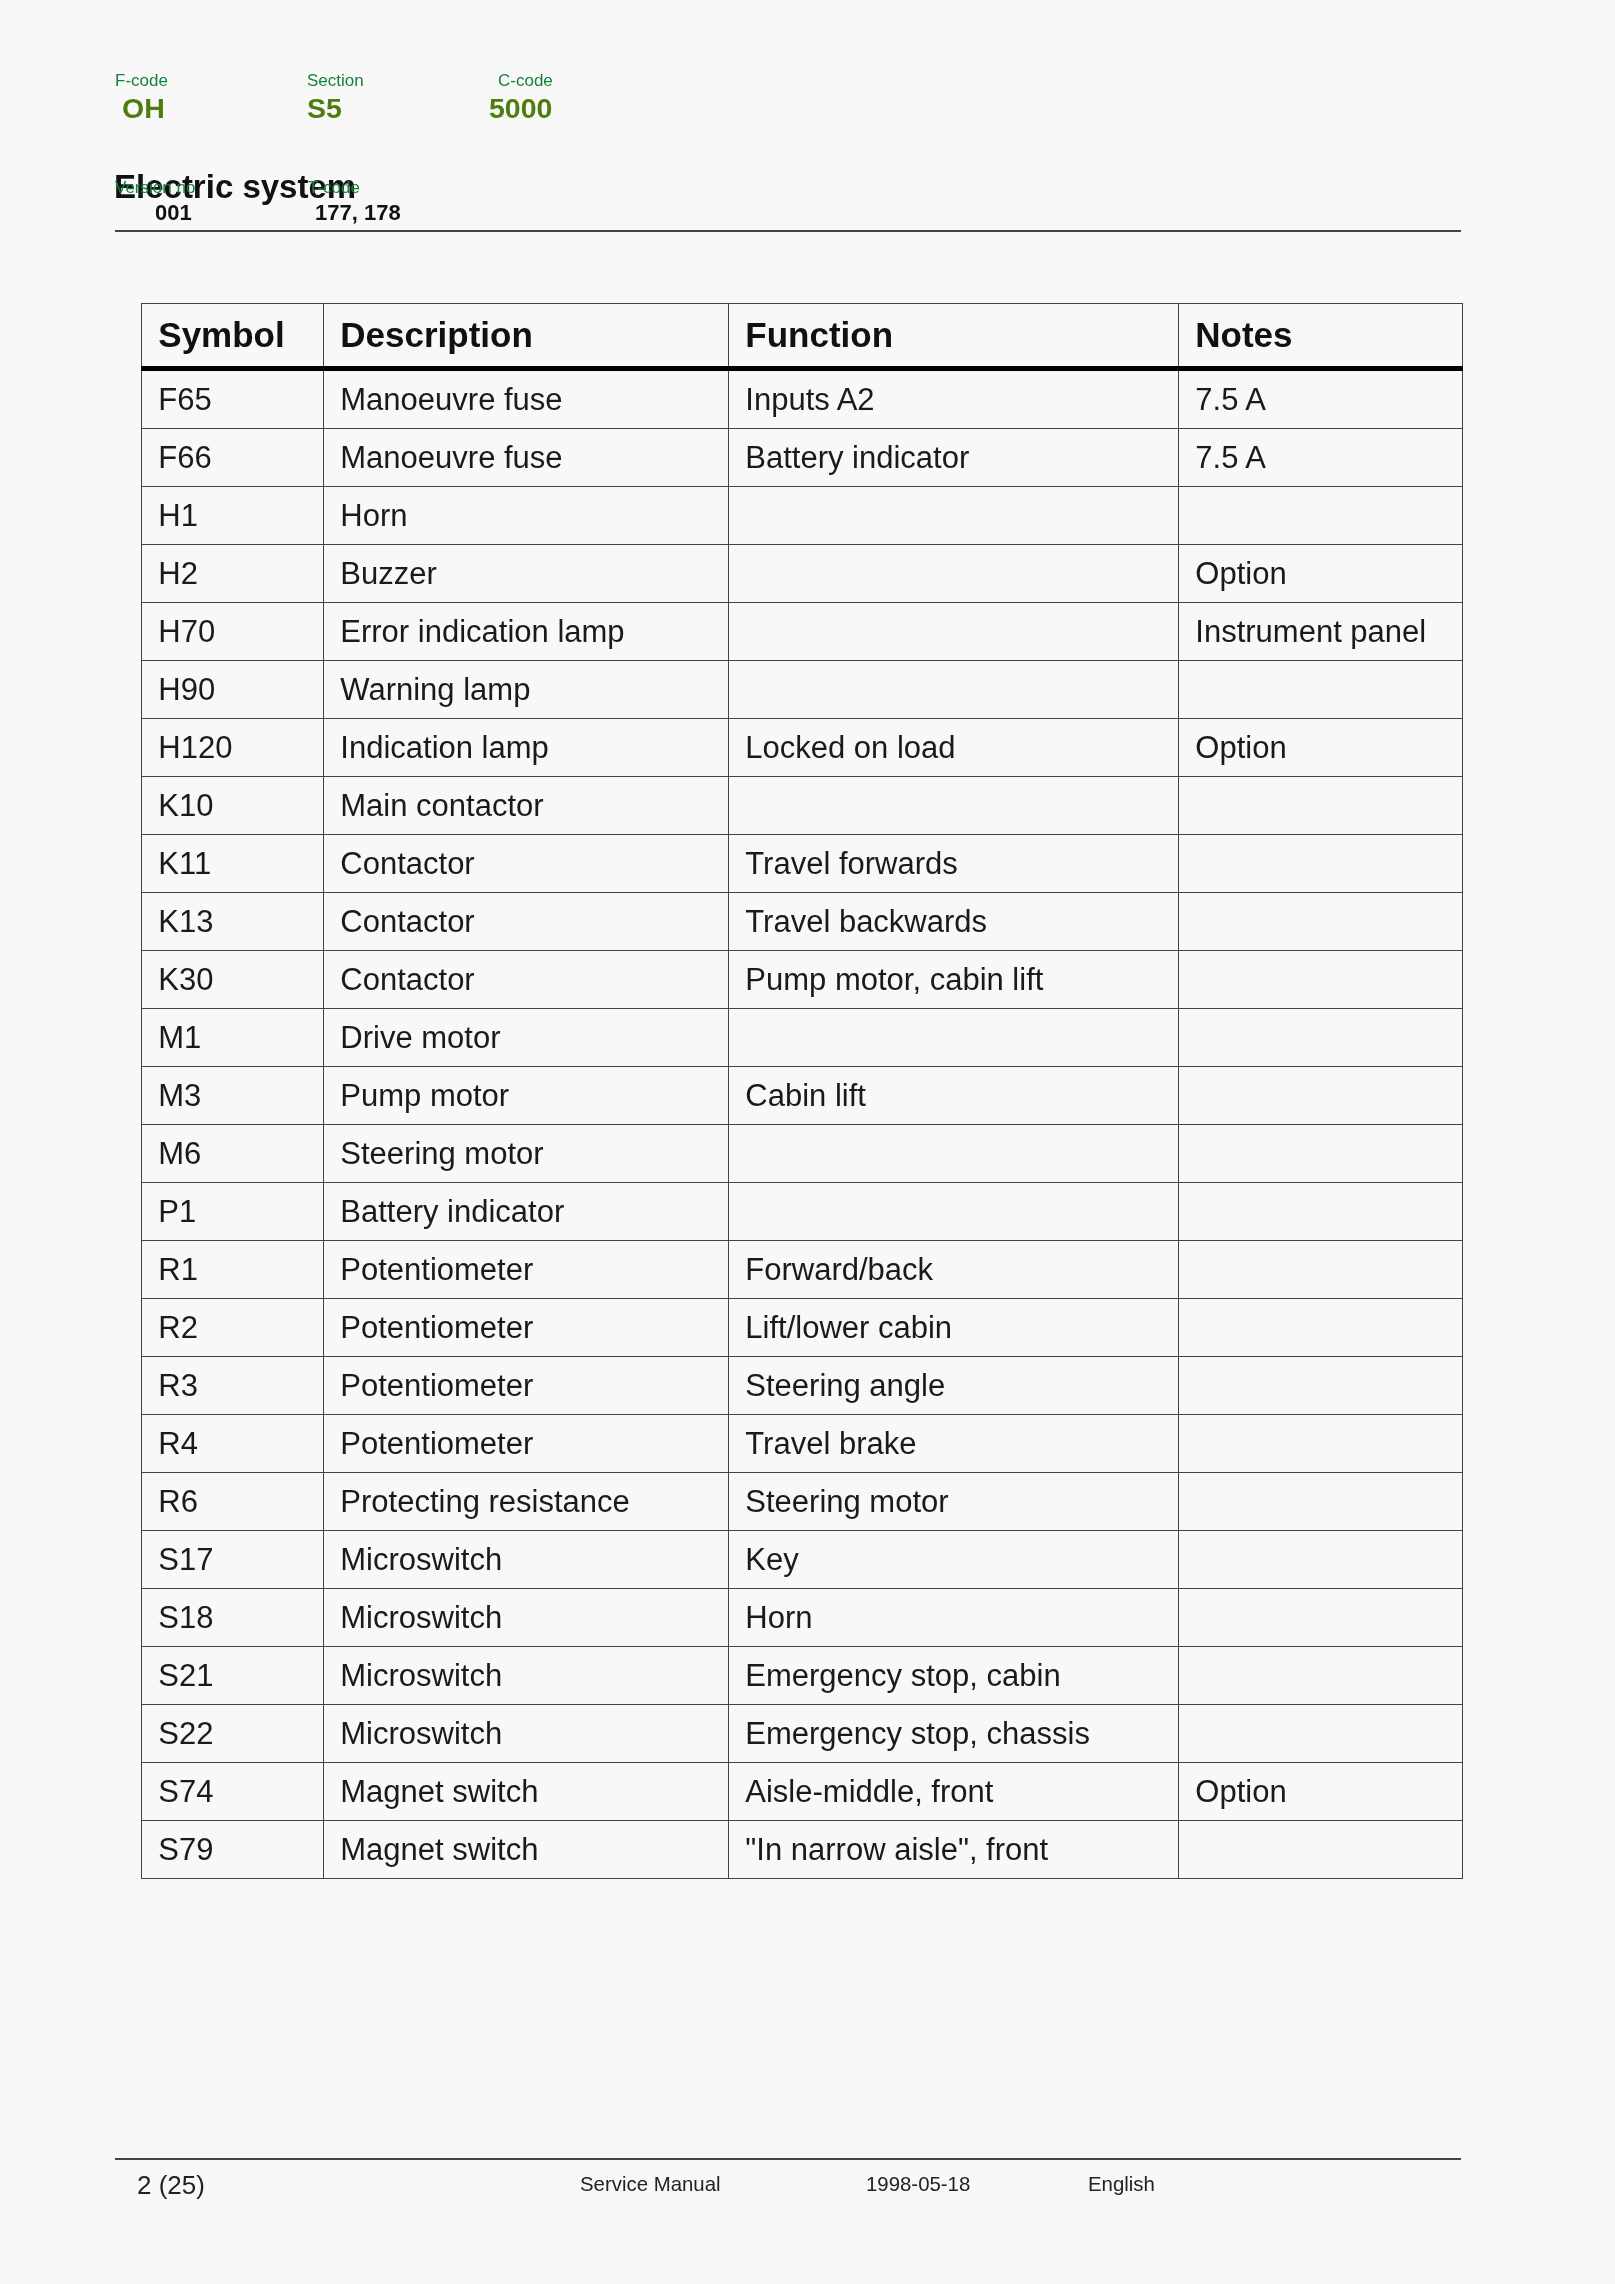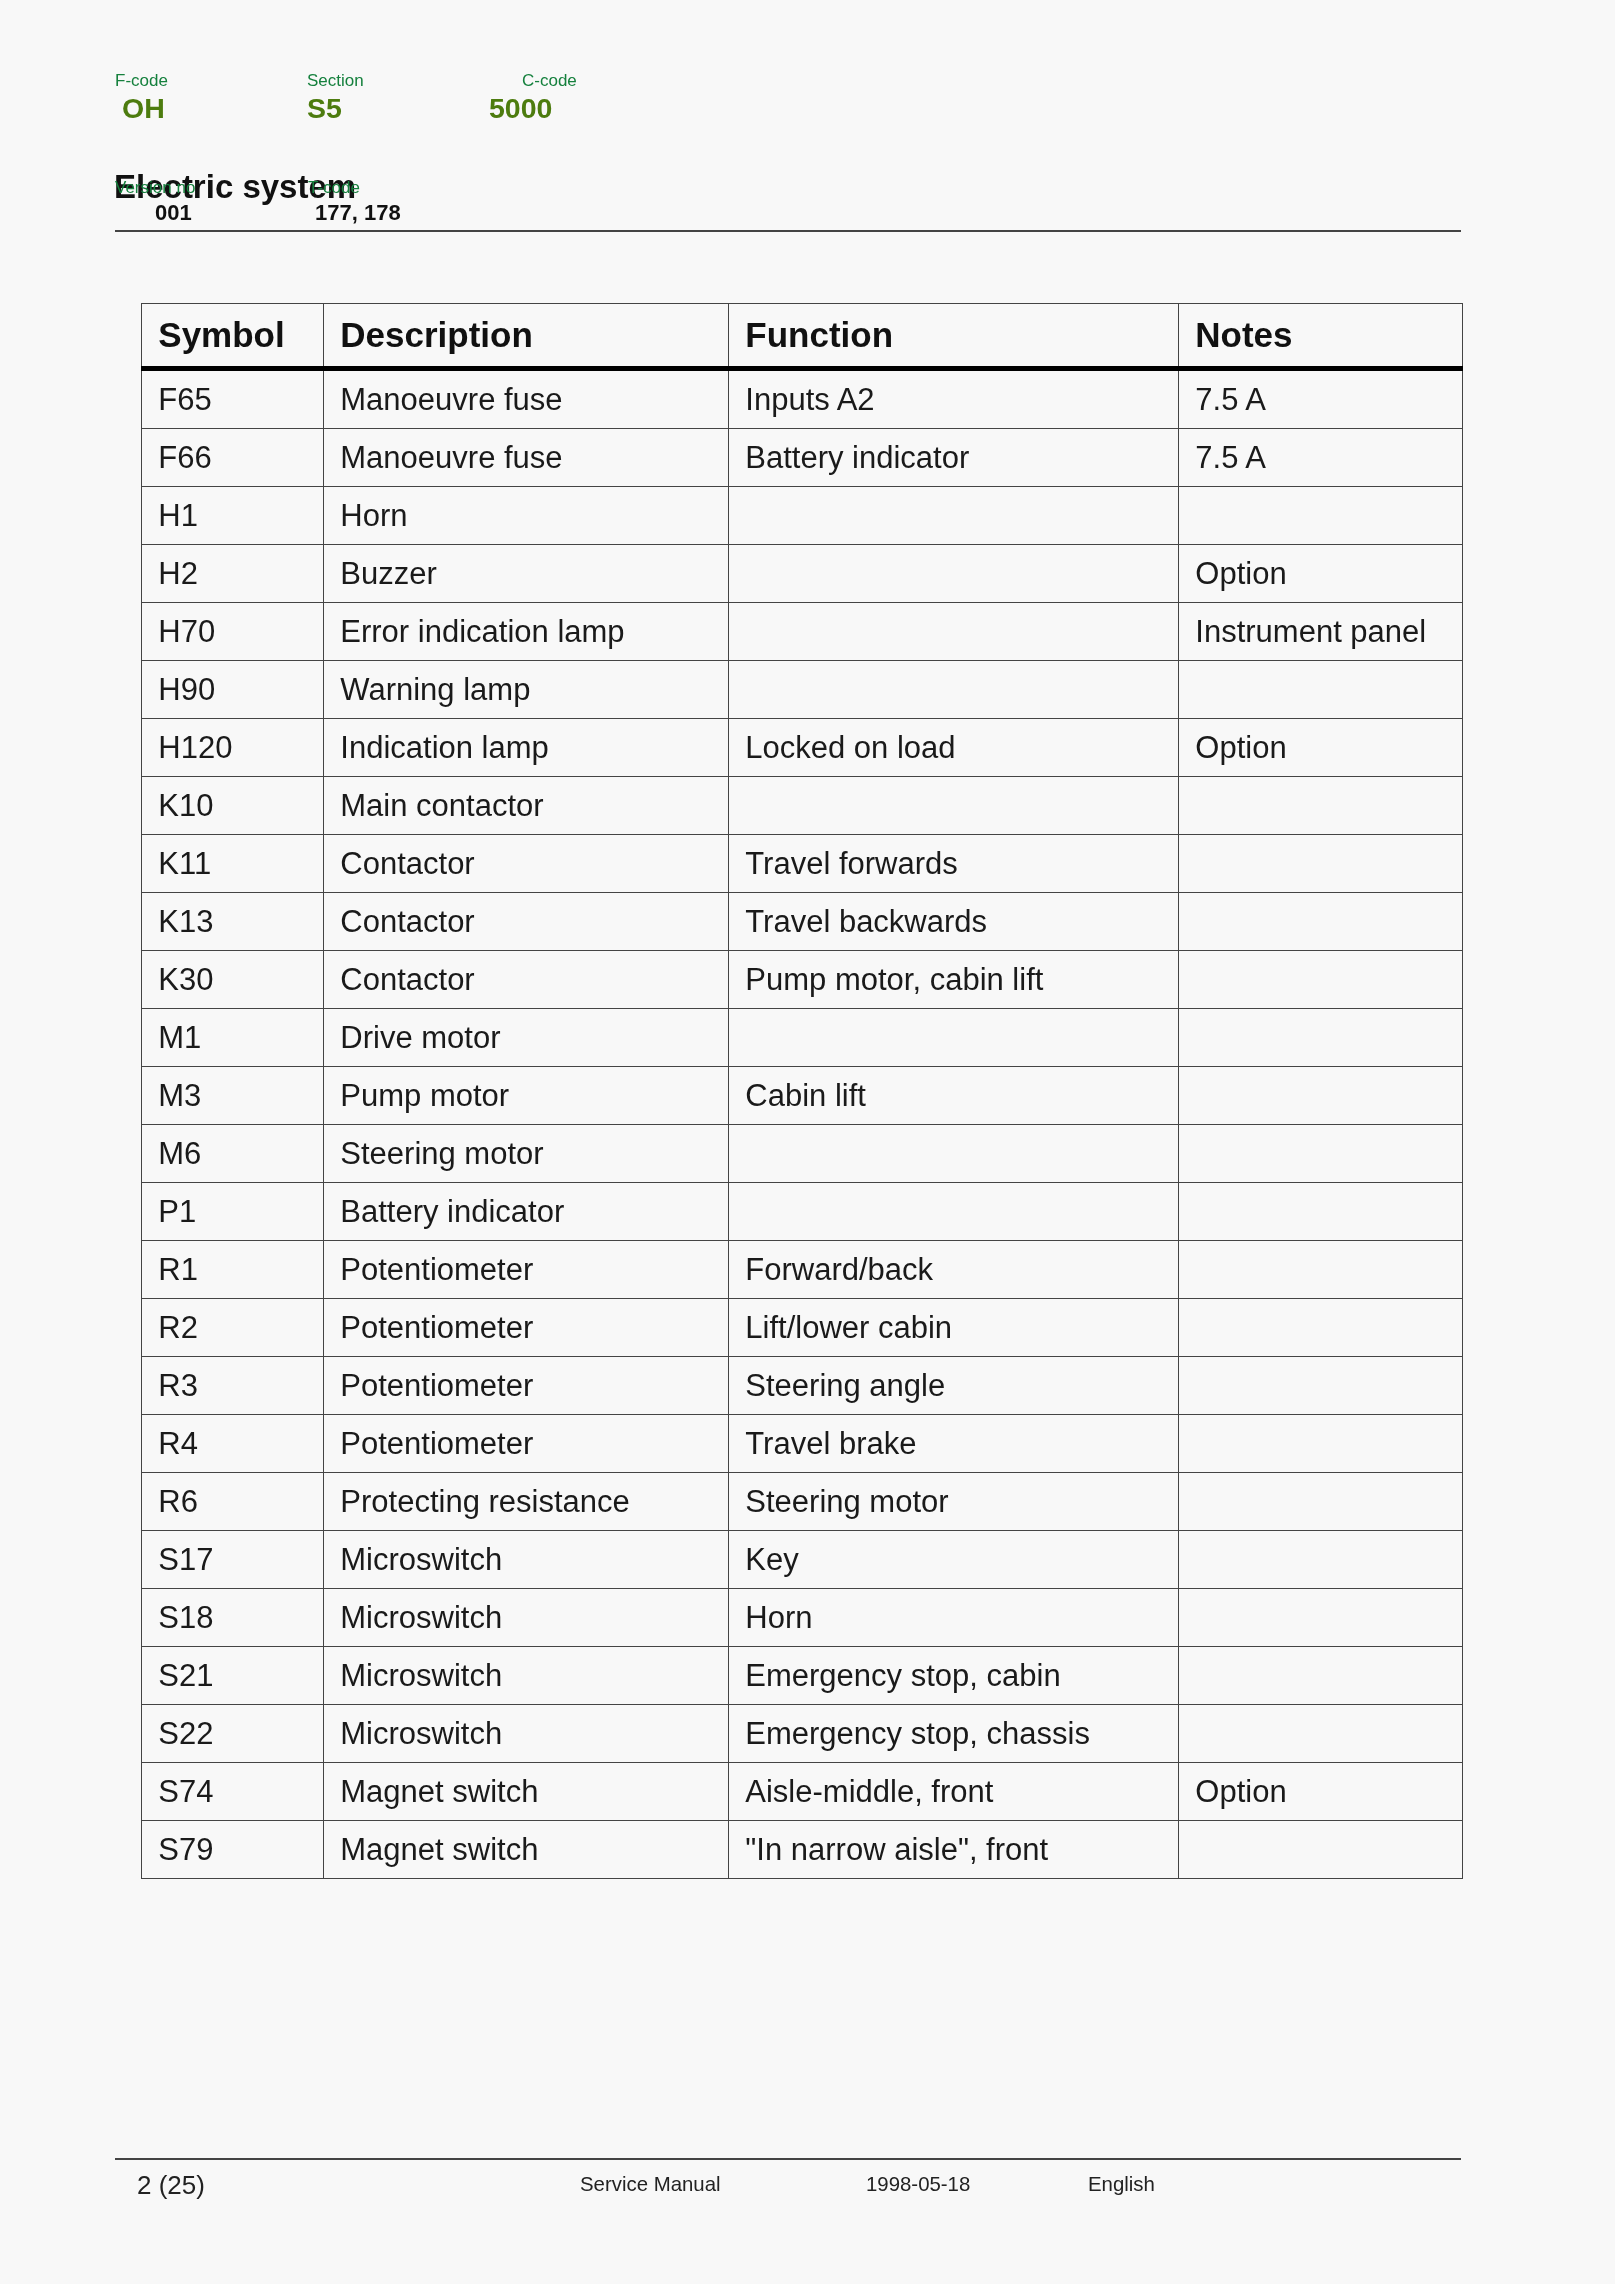--- a/index.html
+++ b/index.html
@@ -52,21 +52,21 @@
 </style>
 </head>
 <body>
 
 <div class="abs lbl" style="left:115px; top:71px;">F-code</div>
 <div class="abs val" style="left:122px; top:92px;">OH</div>
 
 <div class="abs lbl" style="left:307px; top:71px;">Section</div>
 <div class="abs val" style="left:307px; top:92px;">S5</div>
 
-<div class="abs lbl" style="left:522px; top:71px;">C-code</div>
+<div class="abs lbl" style="left:498px; top:71px;">C-code</div>
 <div class="abs val" style="left:489px; top:92px;">5000</div>
 
 <div class="abs title" style="left:114px; top:137px;">Electric system</div>
 
 <div class="abs lbl" style="left:115px; top:178px;">Version no</div>
 <div class="abs sval" style="left:115px; top:200px;margin-left:40px;">001</div>
 
 <div class="abs lbl" style="left:308px; top:178px;">T-code</div>
 <div class="abs sval" style="left:315px; top:200px;">177, 178</div>
 

